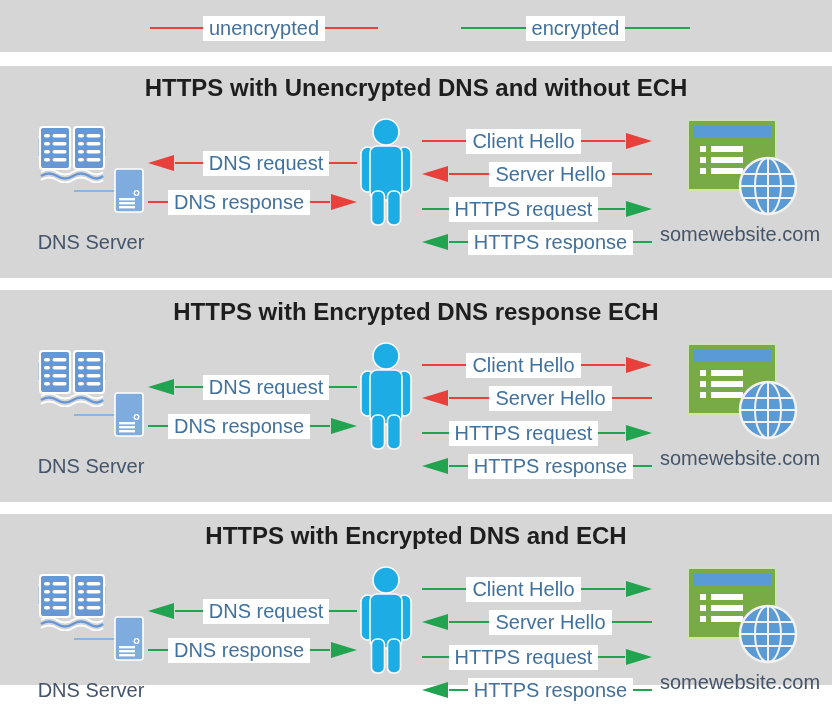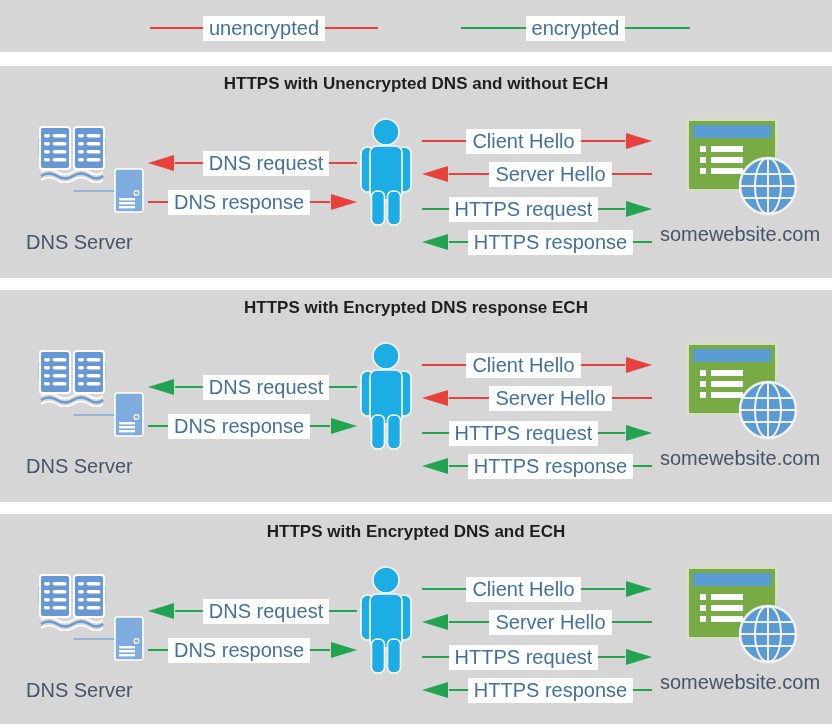--- a/index.html
+++ b/index.html
@@ -1,30 +1,30 @@
 <!DOCTYPE html>
 <html><head>
 <meta charset="utf-8">
 <style>
   html,body{margin:0;padding:0;background:#fff;}
   #stage{position:relative;width:832px;height:725px;background:#fff;overflow:hidden;
          font-family:"Liberation Sans",sans-serif;}
   .band{position:absolute;left:0;width:832px;background:#D6D6D6;}
   .title{position:absolute;top:8px;left:0;width:100%;margin:0;text-align:center;
-         font-size:17px;font-weight:bold;color:#1E1E1E;}
+         font-size:24px;font-weight:bold;color:#1E1E1E;}
   .abs{position:absolute;}
   .row{position:absolute;display:flex;align-items:center;height:28px;}
   .seg{flex:1;height:2px;background:var(--arrow,#888);}
   .mlabel{background:#fff;color:#41719C;font-size:20px;line-height:1.15;
           padding:1px 6px;white-space:nowrap;}
   .ah-r{width:0;height:0;border-top:8px solid transparent;border-bottom:8px solid transparent;
         border-left:26px solid var(--arrow,#888);margin-left:1px;flex:none;}
   .ah-l{width:0;height:0;border-top:8px solid transparent;border-bottom:8px solid transparent;
         border-right:26px solid var(--arrow,#888);margin-right:1px;flex:none;}
-  .nodelabel{position:absolute;font-size:20px;color:#44546A;white-space:nowrap;}
+  .nodelabel{position:absolute;font-size:20px;color:#44546A;text-align:center;white-space:nowrap;}
   .connector{position:absolute;height:2px;background:#8FB4DC;}
 </style>
 </head>
 <body>
 
 <svg width="0" height="0" style="position:absolute" aria-hidden="true">
   <defs>
     <symbol id="sym-book" viewBox="0 0 68 58">
       <rect x="0" y="12" width="5" height="20" fill="#6798D3" stroke="#fff" stroke-width="1"></rect>
       <rect x="63" y="12" width="5" height="20" fill="#6798D3" stroke="#fff" stroke-width="1"></rect>
@@ -218,21 +218,21 @@
       <div class="ah-r"></div>
     </div>
     <div class="row" style="left: 422px; top: 162px; width: 230px; --arrow: #21A34F;">
       <div class="ah-l"></div>
       <div class="seg"></div>
       <div class="mlabel">HTTPS response</div>
       <div class="seg"></div>
     </div>
   </section>
 
-  <section class="band" style="top:514px;height:210px">
+  <section class="band" style="top:514px;height:171px">
     <h2 class="title">HTTPS with Encrypted DNS and ECH</h2>
 
     <svg class="abs" style="left:38px;top:59px" width="68" height="58">
         <use href="#sym-book"></use>
       </svg>
     <div class="connector" style="left:74px;top:124px;width:42px"></div>
     <svg class="abs" style="left:114px;top:102px" width="30" height="45">
         <use href="#sym-server"></use>
       </svg>
     <div class="nodelabel" style="left:26px;top:165px;width:130px">DNS Server</div>

